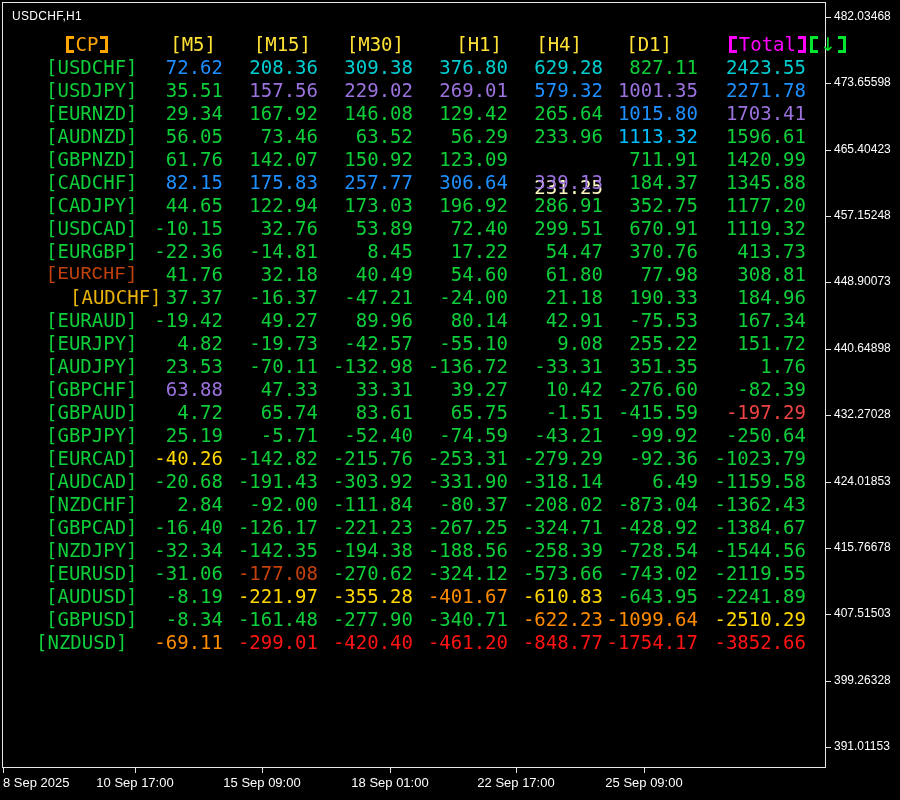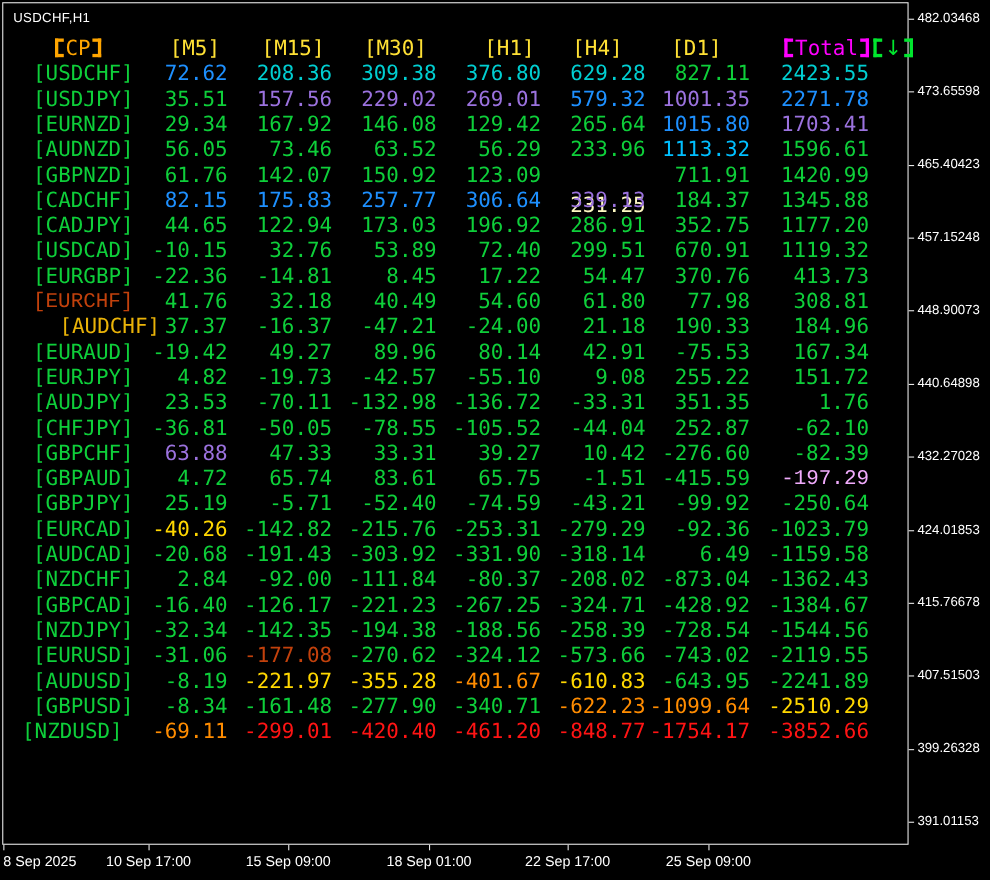--- a/index.html
+++ b/index.html
@@ -4,21 +4,21 @@
 <style>
   html,body{margin:0;padding:0;background:#000;}
   body{position:relative;width:900px;height:800px;overflow:hidden;font-family:"Liberation Sans",sans-serif;}
 
   #chart-frame{position:absolute;left:2px;top:2px;width:824px;height:766px;
     border:1px solid #E6E6E6;box-sizing:border-box;background:#000;}
 
   #symbol-label{position:absolute;left:12px;top:9px;color:#FFFFFF;
     font:12px "Liberation Sans",sans-serif;letter-spacing:.3px;}
 
-  #cp-table{position:absolute;left:0;top:33px;width:836px;}
+  #cp-table{position:absolute;left:16px;top:33px;width:836px;}
   .trow{display:grid;grid-template-columns:112px 95px 95px 95px 95px 95px 95px 108px 46px;
     height:23px;line-height:23px;font-family:"DejaVu Sans Mono",monospace;font-size:19px;}
   .trow span{display:block;white-space:nowrap;}
   .num{text-align:right;}
   .pair{padding-left:30px;text-align:left;}
   .hcp{text-align:center;padding-left:30px;}
   .htf0{padding-right:7px;}.htf1{padding-right:7px;}.htf2{padding-right:9px;}
   .htf3{padding-right:6px;}.htf4{padding-right:21px;}.htf5{padding-right:26px;}
   .harrow{text-align:left;padding-left:4px;}
   .lent b{font-weight:normal;}
@@ -188,48 +188,38 @@
       <span class="pair" style="color: rgb(14, 207, 58);">[AUDJPY]</span>
       <span class="num" style="color: rgb(14, 207, 58);">23.53</span>
       <span class="num" style="color: rgb(14, 207, 58);">-70.11</span>
       <span class="num" style="color: rgb(14, 207, 58);">-132.98</span>
       <span class="num" style="color: rgb(14, 207, 58);">-136.72</span>
       <span class="num" style="color: rgb(14, 207, 58);">-33.31</span>
       <span class="num" style="color: rgb(14, 207, 58);">351.35</span>
       <span class="num" style="color: rgb(14, 207, 58);">1.76</span>
     </div>
     <div class="trow">
-      <span class="pair" style="color: rgb(14, 207, 58);">[CHFJPY]</span>
-      <span class="num" style="color: rgb(14, 207, 58);">-36.81</span>
-      <span class="num" style="color: rgb(14, 207, 58);">-50.05</span>
-      <span class="num" style="color: rgb(14, 207, 58);">-78.55</span>
-      <span class="num" style="color: rgb(14, 207, 58);">-105.52</span>
-      <span class="num" style="color: rgb(14, 207, 58);">-44.04</span>
-      <span class="num" style="color: rgb(14, 207, 58);">252.87</span>
-      <span class="num" style="color: rgb(14, 207, 58);">-62.10</span>
-    </div>
-    <div class="trow">
       <span class="pair" style="color: rgb(14, 207, 58);">[GBPCHF]</span>
       <span class="num" style="color: rgb(155, 114, 222);">63.88</span>
       <span class="num" style="color: rgb(14, 207, 58);">47.33</span>
       <span class="num" style="color: rgb(14, 207, 58);">33.31</span>
       <span class="num" style="color: rgb(14, 207, 58);">39.27</span>
       <span class="num" style="color: rgb(14, 207, 58);">10.42</span>
       <span class="num" style="color: rgb(14, 207, 58);">-276.60</span>
       <span class="num" style="color: rgb(14, 207, 58);">-82.39</span>
     </div>
     <div class="trow">
       <span class="pair" style="color: rgb(14, 207, 58);">[GBPAUD]</span>
       <span class="num" style="color: rgb(14, 207, 58);">4.72</span>
       <span class="num" style="color: rgb(14, 207, 58);">65.74</span>
       <span class="num" style="color: rgb(14, 207, 58);">83.61</span>
       <span class="num" style="color: rgb(14, 207, 58);">65.75</span>
       <span class="num" style="color: rgb(14, 207, 58);">-1.51</span>
       <span class="num" style="color: rgb(14, 207, 58);">-415.59</span>
-      <span class="num" style="color: #f0abfc; font-family: Liberation Mono, monospace;">-197.29</span>
+      <span class="num" style="color: #ef4444;">-197.29</span>
     </div>
     <div class="trow">
       <span class="pair" style="color: rgb(14, 207, 58);">[GBPJPY]</span>
       <span class="num" style="color: rgb(14, 207, 58);">25.19</span>
       <span class="num" style="color: rgb(14, 207, 58);">-5.71</span>
       <span class="num" style="color: rgb(14, 207, 58);">-52.40</span>
       <span class="num" style="color: rgb(14, 207, 58);">-74.59</span>
       <span class="num" style="color: rgb(14, 207, 58);">-43.21</span>
       <span class="num" style="color: rgb(14, 207, 58);">-99.92</span>
       <span class="num" style="color: rgb(14, 207, 58);">-250.64</span>

